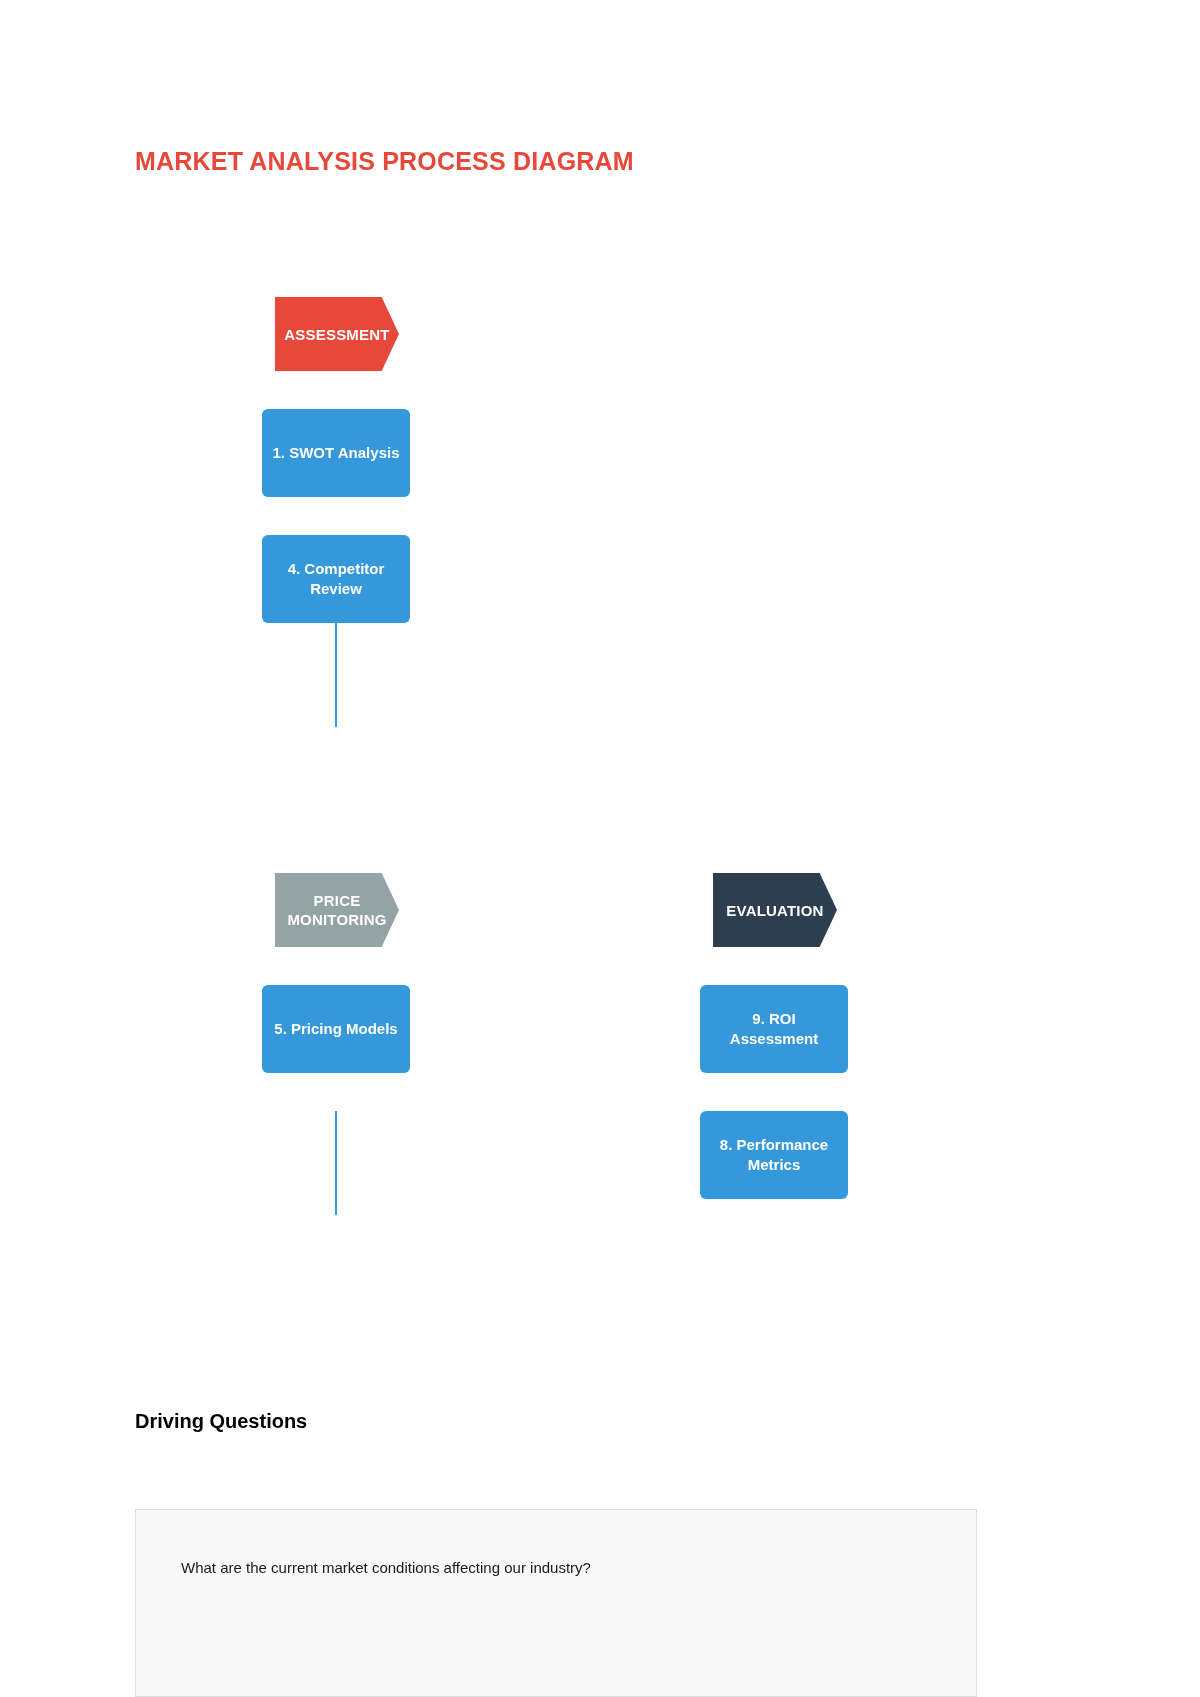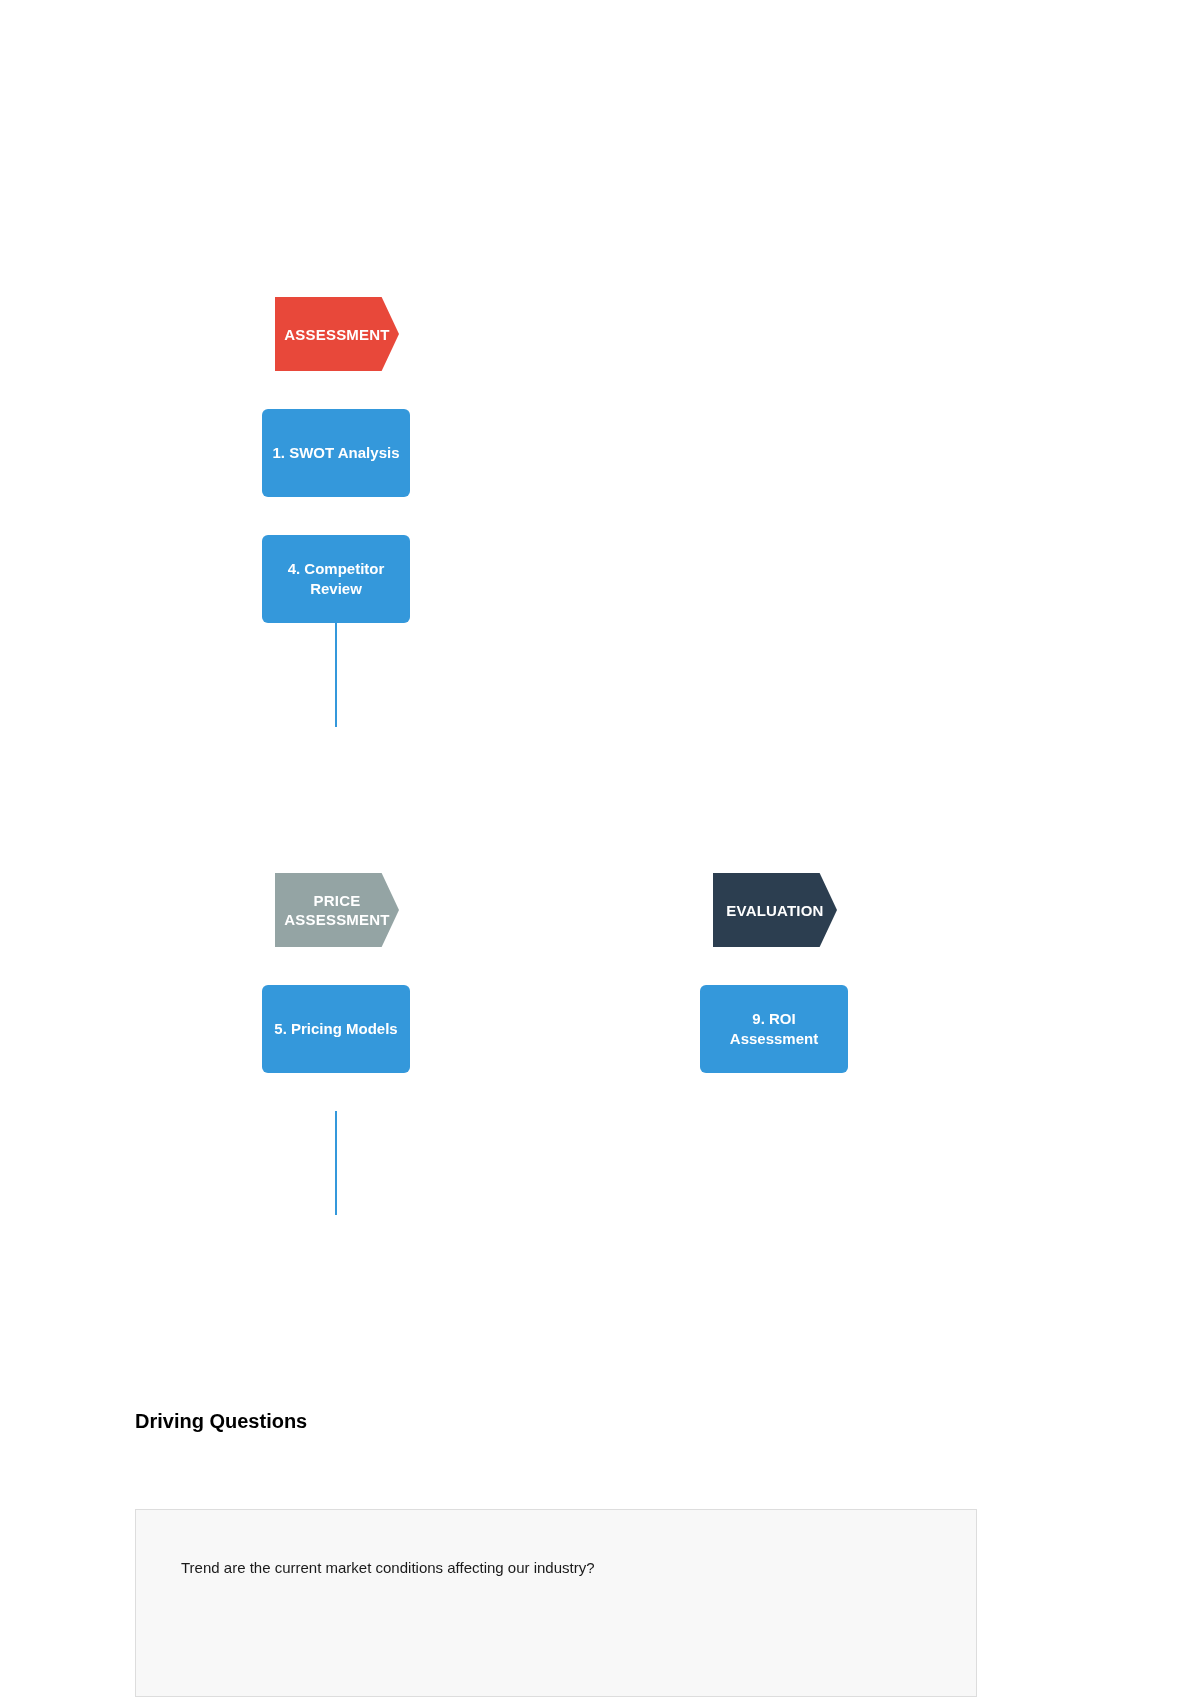--- a/index.html
+++ b/index.html
@@ -141,20 +141,21 @@
     line-height: 26px;
     color: #1a1a1a;
     margin-bottom: 10px;
   }
 </style>
 </head>
 <body>
 
 <div class="page">
 
+  <div class="doc-title">MARKET ANALYSIS PROCESS DIAGRAM</div>
 
   <div class="diagram">
 
     <div class="group" style="left:262px; top:261px;">
       <div class="banner">
         <div class="banner-shape" style="background:#e8483a;"></div>
         <div class="banner-label">ASSESSMENT</div>
       </div>
       <div class="gap-banner-node"></div>
       <div class="node">1. SWOT Analysis</div>
@@ -162,40 +163,42 @@
       <div class="node">4. Competitor
 Review</div>
       <div class="connector"></div>
     </div>
 
 
     <div class="group" style="left:262px; top:837px;">
       <div class="banner">
         <div class="banner-shape" style="background:#94a4a4;"></div>
         <div class="banner-label">PRICE
-ASSESSMENT</div>
+MONITORING</div>
       </div>
       <div class="gap-banner-node"></div>
       <div class="node">5. Pricing Models</div>
       <div class="gap-node-node"></div>
       <div class="connector"></div>
     </div>
 
     <div class="group" style="left:700px; top:837px;">
       <div class="banner">
         <div class="banner-shape" style="background:#2c3e50;"></div>
         <div class="banner-label">EVALUATION</div>
       </div>
       <div class="gap-banner-node"></div>
       <div class="node">9. ROI
 Assessment</div>
       <div class="gap-node-node"></div>
+      <div class="node">8. Performance
+Metrics</div>
     </div>
 
   </div>
 
   <div class="questions-heading">Driving Questions</div>
 
   <div class="questions-box">
-    <div class="question-item">Trend are the current market conditions affecting our industry?</div>
+    <div class="question-item">What are the current market conditions affecting our industry?</div>
   </div>
 
 </div>
 
 </body></html>

